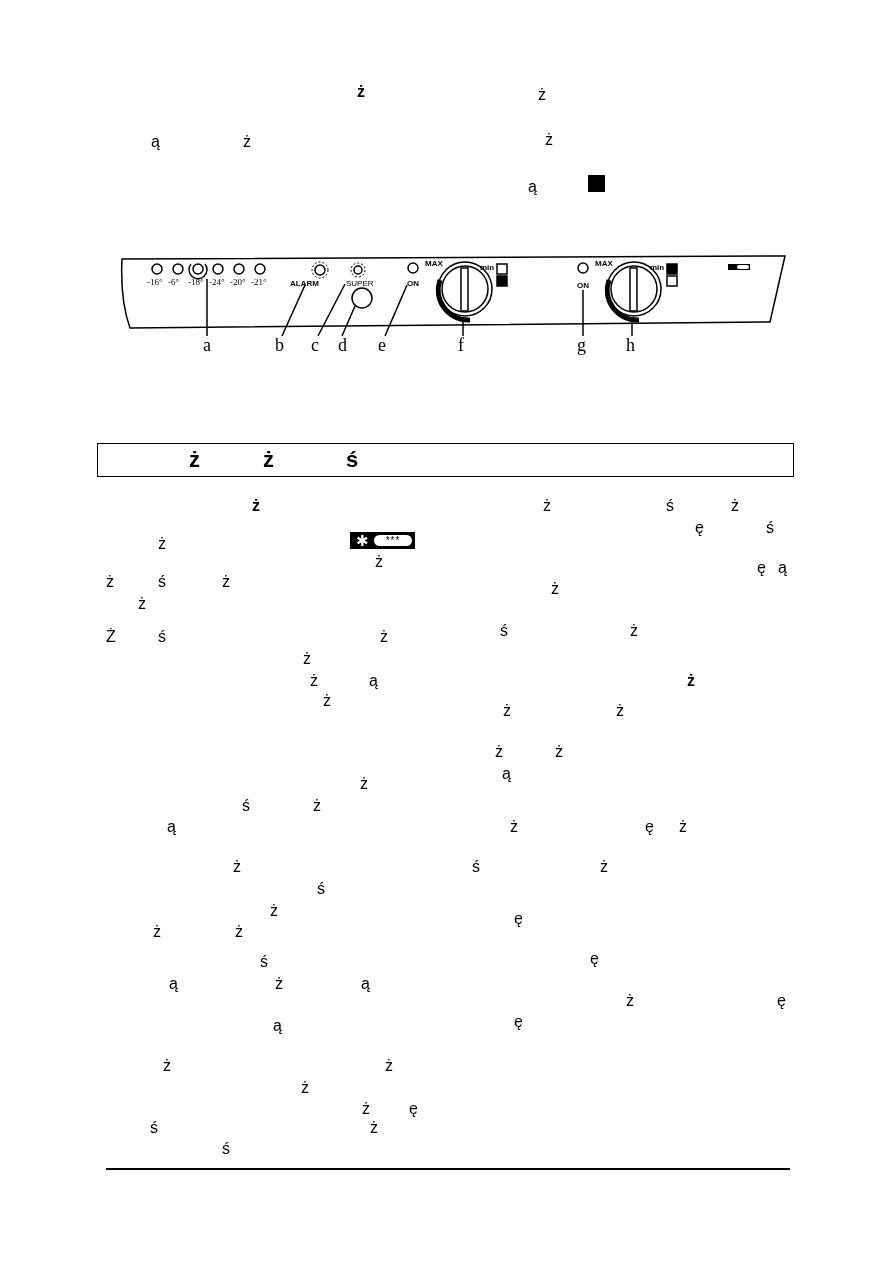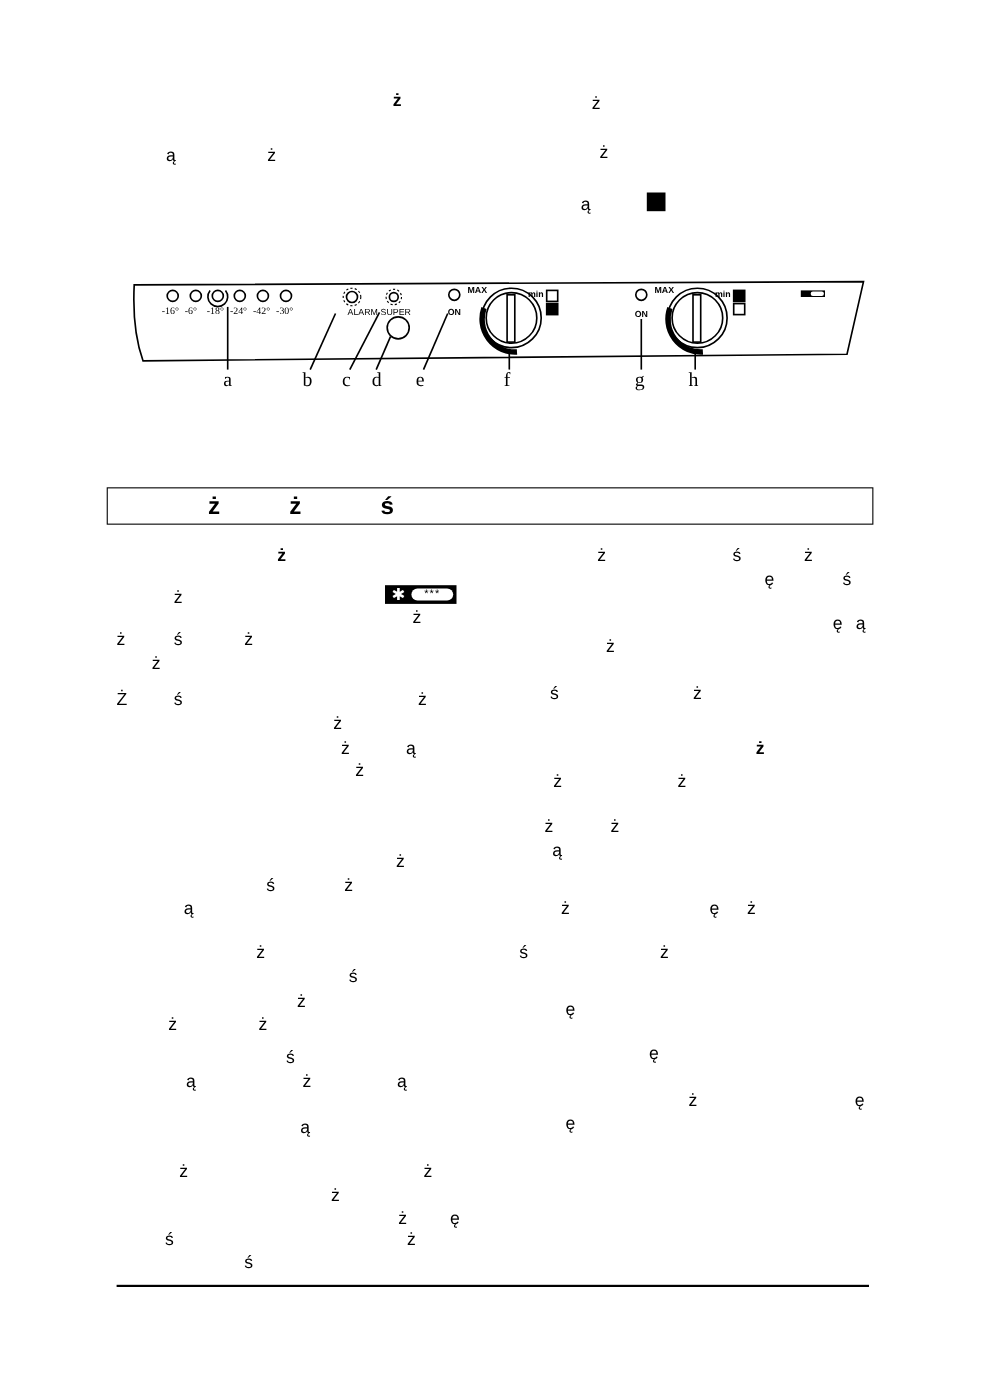--- a/index.html
+++ b/index.html
@@ -81,23 +81,23 @@
       <line x1="632" y1="318" x2="632" y2="336"></line>
     </g>
     <rect x="728" y="264" width="22" height="6" fill="#000"></rect>
     <rect x="737" y="265" width="12" height="4" fill="#fff" rx="2"></rect>
   </svg>
 
   <span class="tiny" style="left:147px;top:278px;">-16°</span>
   <span class="tiny" style="left:168px;top:278px;">-6°</span>
   <span class="tiny" style="left:188px;top:278px;">-18°</span>
   <span class="tiny" style="left:209px;top:278px;">-24°</span>
-  <span class="tiny" style="left:230px;top:278px;">-42°</span>
-  <span class="tiny" style="left:251px;top:278px;">-30°</span>
-  <span class="lbl" style="left:316px;top:280px;font-weight:normal;">ALARM</span>
+  <span class="tiny" style="left:230px;top:278px;">-20°</span>
+  <span class="tiny" style="left:251px;top:278px;">-21°</span>
+  <span class="lbl" style="left:290px;top:280px;font-weight:bold;">ALARM</span>
   <span class="lbl" style="left:346px;top:280px;font-weight:normal;">SUPER</span>
   <span class="lbl" style="left:407px;top:280px;">ON</span>
   <span class="lbl" style="left:425px;top:260px;">MAX</span>
   <span class="lbl" style="left:480px;top:264px;">min</span>
   <span class="lbl" style="left:577px;top:282px;">ON</span>
   <span class="lbl" style="left:595px;top:260px;">MAX</span>
   <span class="lbl" style="left:650px;top:264px;">min</span>
 
   <span class="cap" style="left:203px;top:336px;">a</span>
   <span class="cap" style="left:275px;top:336px;">b</span>

